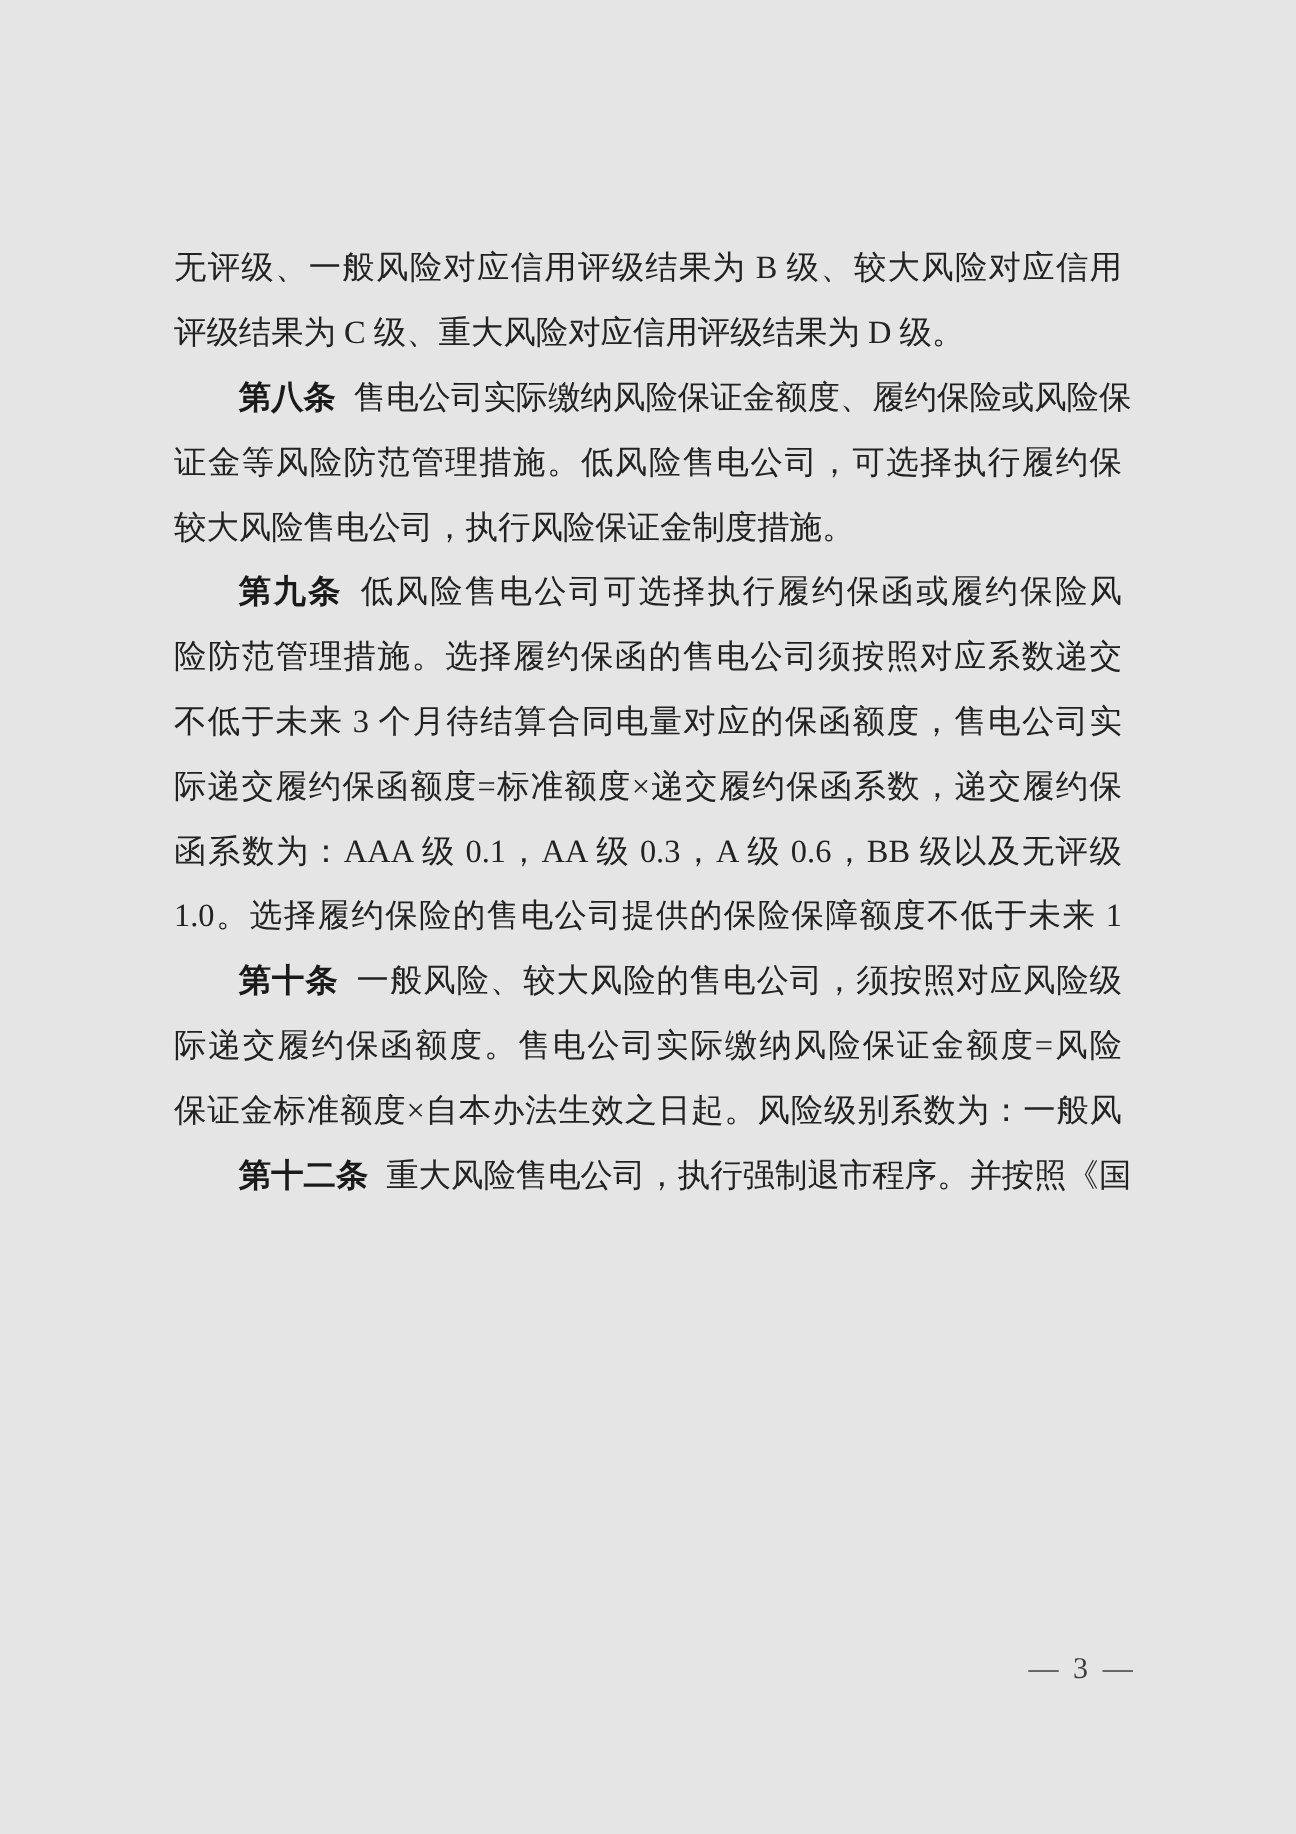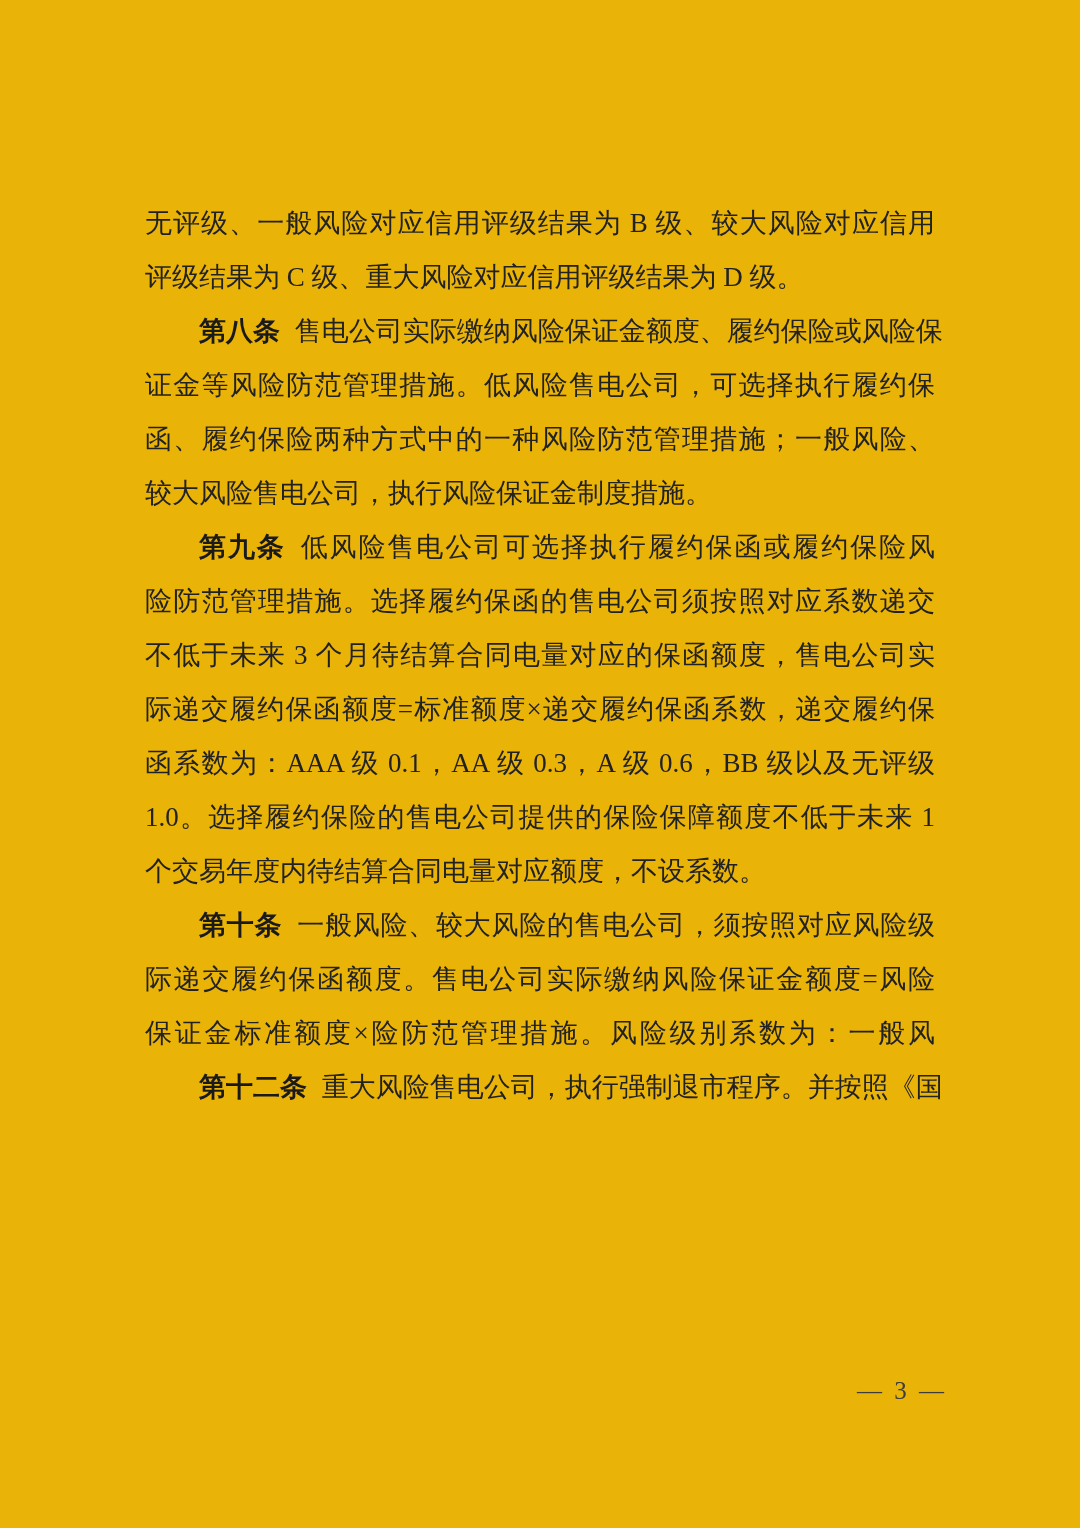--- a/index.html
+++ b/index.html
@@ -5,21 +5,21 @@
   * { margin: 0; padding: 0; box-sizing: border-box; }
   html, body { width: 1080px; height: 1528px; }
   body {
     background: #ffffff;
     font-family: "Liberation Serif", "DejaVu Serif", serif;
   }
   .page {
     position: relative;
     width: 1080px;
     height: 1528px;
-    background: #eab308;
+    background: #e5e5e5;
     overflow: hidden;
     color: #222222;
   }
   .content {
     position: absolute;
     left: 145px;
     top: 196px;
     width: 790px;
     font-size: 27px;
     line-height: 54px;
@@ -60,42 +60,40 @@
     <div class="para">
       <div class="line j">无评级、一般风险对应信用评级结果为 B 级、较大风险对应信用</div>
       <div class="line last">评级结果为 C 级、重大风险对应信用评级结果为 D 级。</div>
     </div>
 
     <div class="para">
       <div class="line j indent">
         <span class="lead">第八条</span><span>售电公司实际缴纳风险保证金额度、履约保险或风险保</span>
       </div>
       <div class="line j">证金等风险防范管理措施。低风险售电公司，可选择执行履约保</div>
-      <div class="line j">函、履约保险两种方式中的一种风险防范管理措施；一般风险、</div>
       <div class="line last">较大风险售电公司，执行风险保证金制度措施。</div>
     </div>
 
     <div class="para">
       <div class="line j indent">
         <span class="lead">第九条</span><span>低风险售电公司可选择执行履约保函或履约保险风</span>
       </div>
       <div class="line j">险防范管理措施。选择履约保函的售电公司须按照对应系数递交</div>
       <div class="line j">不低于未来 3 个月待结算合同电量对应的保函额度，售电公司实</div>
       <div class="line j">际递交履约保函额度=标准额度×递交履约保函系数，递交履约保</div>
       <div class="line j">函系数为：AAA 级 0.1，AA 级 0.3，A 级 0.6，BB 级以及无评级</div>
       <div class="line j">1.0。选择履约保险的售电公司提供的保险保障额度不低于未来 1</div>
-      <div class="line last">个交易年度内待结算合同电量对应额度，不设系数。</div>
     </div>
 
     <div class="para">
       <div class="line j indent">
         <span class="lead">第十条</span><span>一般风险、较大风险的售电公司，须按照对应风险级</span>
       </div>
       <div class="line j">际递交履约保函额度。售电公司实际缴纳风险保证金额度=风险</div>
-      <div class="line j">保证金标准额度×险防范管理措施。风险级别系数为：一般风</div>
+      <div class="line j">保证金标准额度×自本办法生效之日起。风险级别系数为：一般风</div>
     </div>
 
 
     <div class="para">
       <div class="line j indent">
         <span class="lead">第十二条</span><span>重大风险售电公司，执行强制退市程序。并按照《国</span>
       </div>
     </div>
 
   </div>

